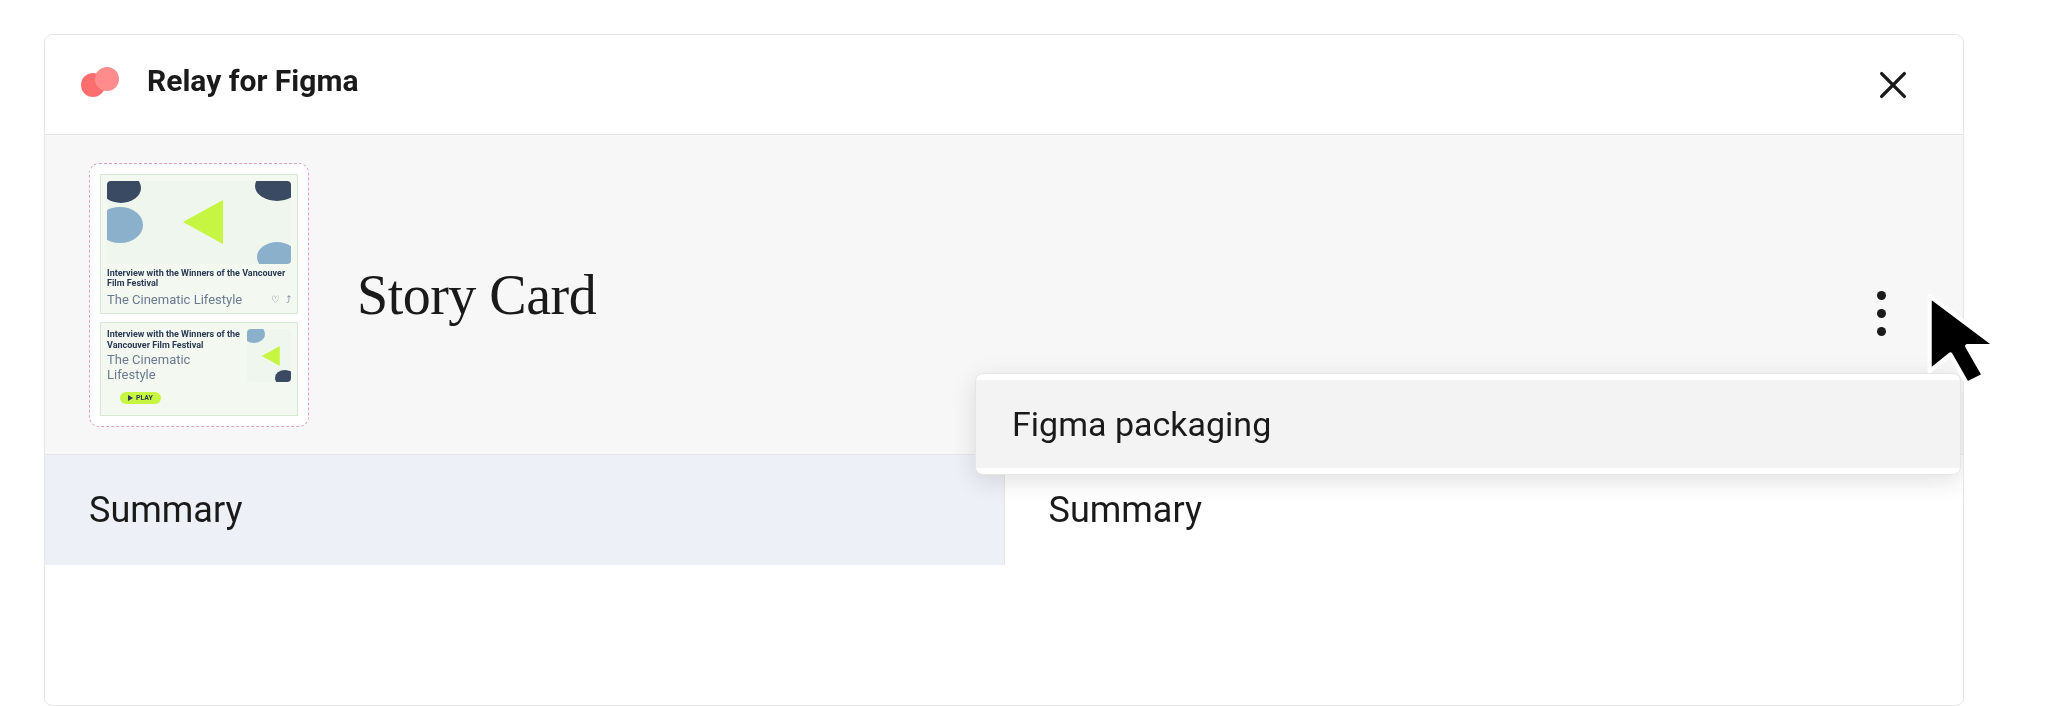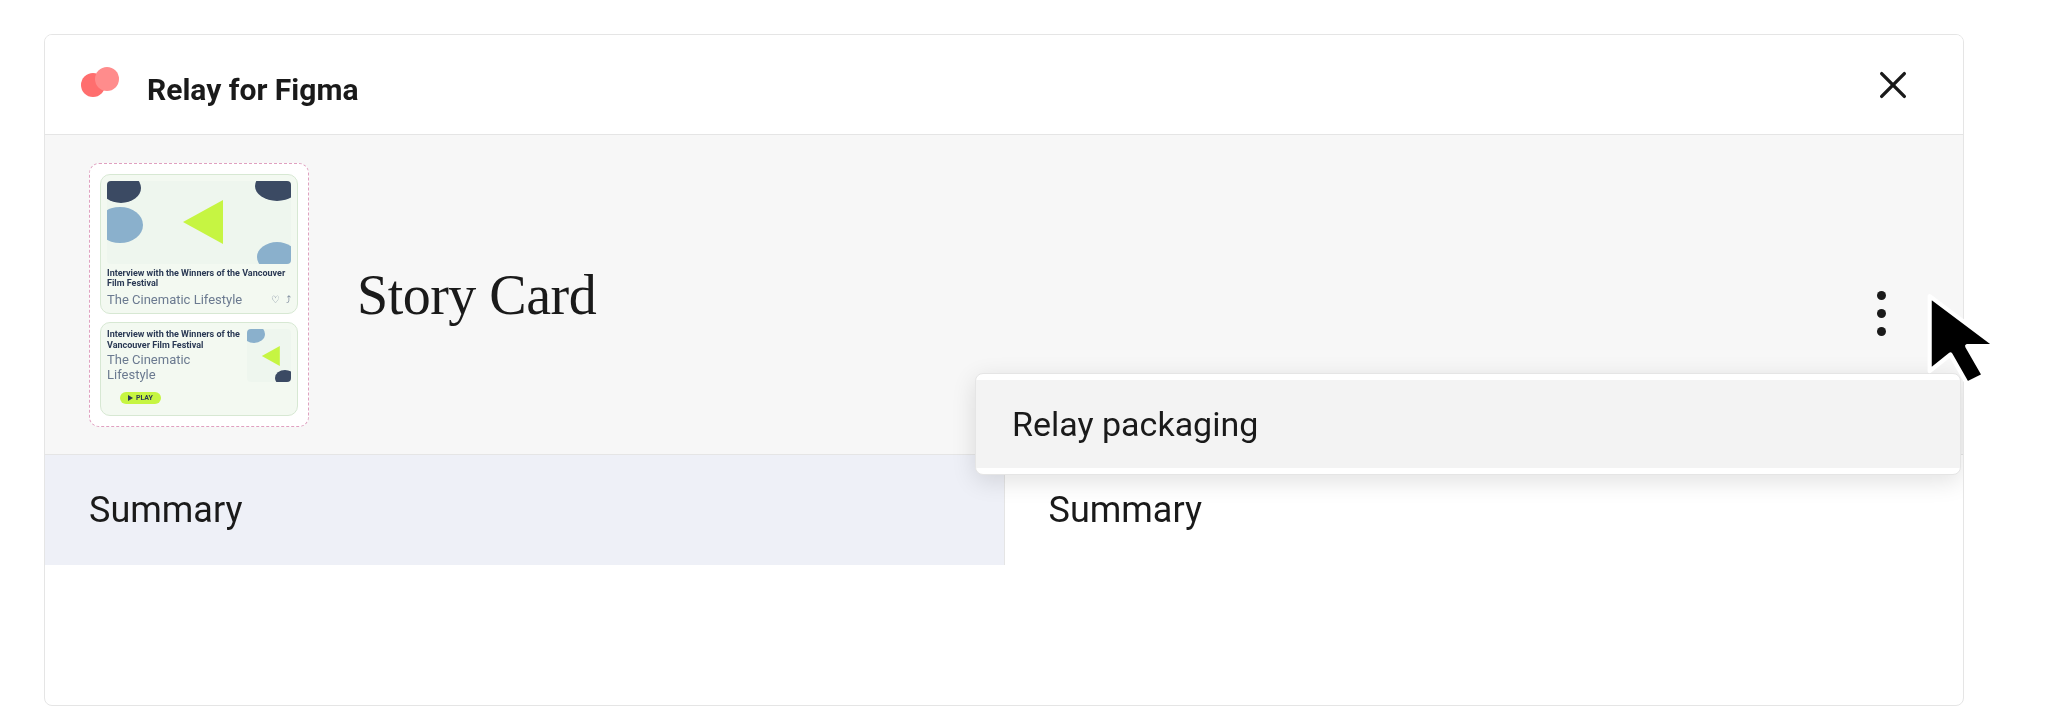--- a/index.html
+++ b/index.html
@@ -24,21 +24,21 @@
     display: flex;
     align-items: center;
     justify-content: space-between;
     height: 100px;
     padding: 0 46px 0 34px;
     border-bottom: 1px solid #e5e5e5;
     background: #ffffff;
   }
   .panel-header-left {
     display: flex;
-    align-items: flex-end;
+    align-items: flex-start;
     gap: 24px;
   }
   .logo {
     width: 44px; height: 44px;
     position: relative;
   }
   .plugin-title {
     font-size: 30px;
     font-weight: 700;
     color: #1a1a1a;
@@ -67,21 +67,21 @@
     border: 1px dashed #e0a0c0;
     border-radius: 10px;
     padding: 10px;
     display: flex;
     flex-direction: column;
     gap: 8px;
   }
   .card-mini {
     background: #f3f9f1;
     border: 1px solid #d7e8d3;
-    border-radius: 10px;
+    border-radius: 0;
     padding: 6px;
     display: flex;
     flex-direction: column;
     gap: 4px;
   }
   .card-mini.large { flex: 1.6; }
   .card-mini.small { flex: 1; }
   .mini-art {
     background: #eef6ee;
     border-radius: 4px;
@@ -277,21 +277,21 @@
     </div>
 
     <div class="kebab">
       <span class="dot"></span>
       <span class="dot"></span>
       <span class="dot"></span>
     </div>
 
     <div class="dropdown">
       <div class="dropdown-item">
-        <span>Relay packaging</span>
+        <span>Figma packaging</span>
       </div>
     </div>
 
   </div>
 
   <div class="cursor">
     <svg viewBox="0 0 40 48" width="86" height="100">
       <polygon points="4,2 4,38 14,30 22,44 30,40 22,26 36,26" fill="#000000" stroke="#ffffff" stroke-width="2" stroke-linejoin="round"></polygon>
     </svg>
   </div>

